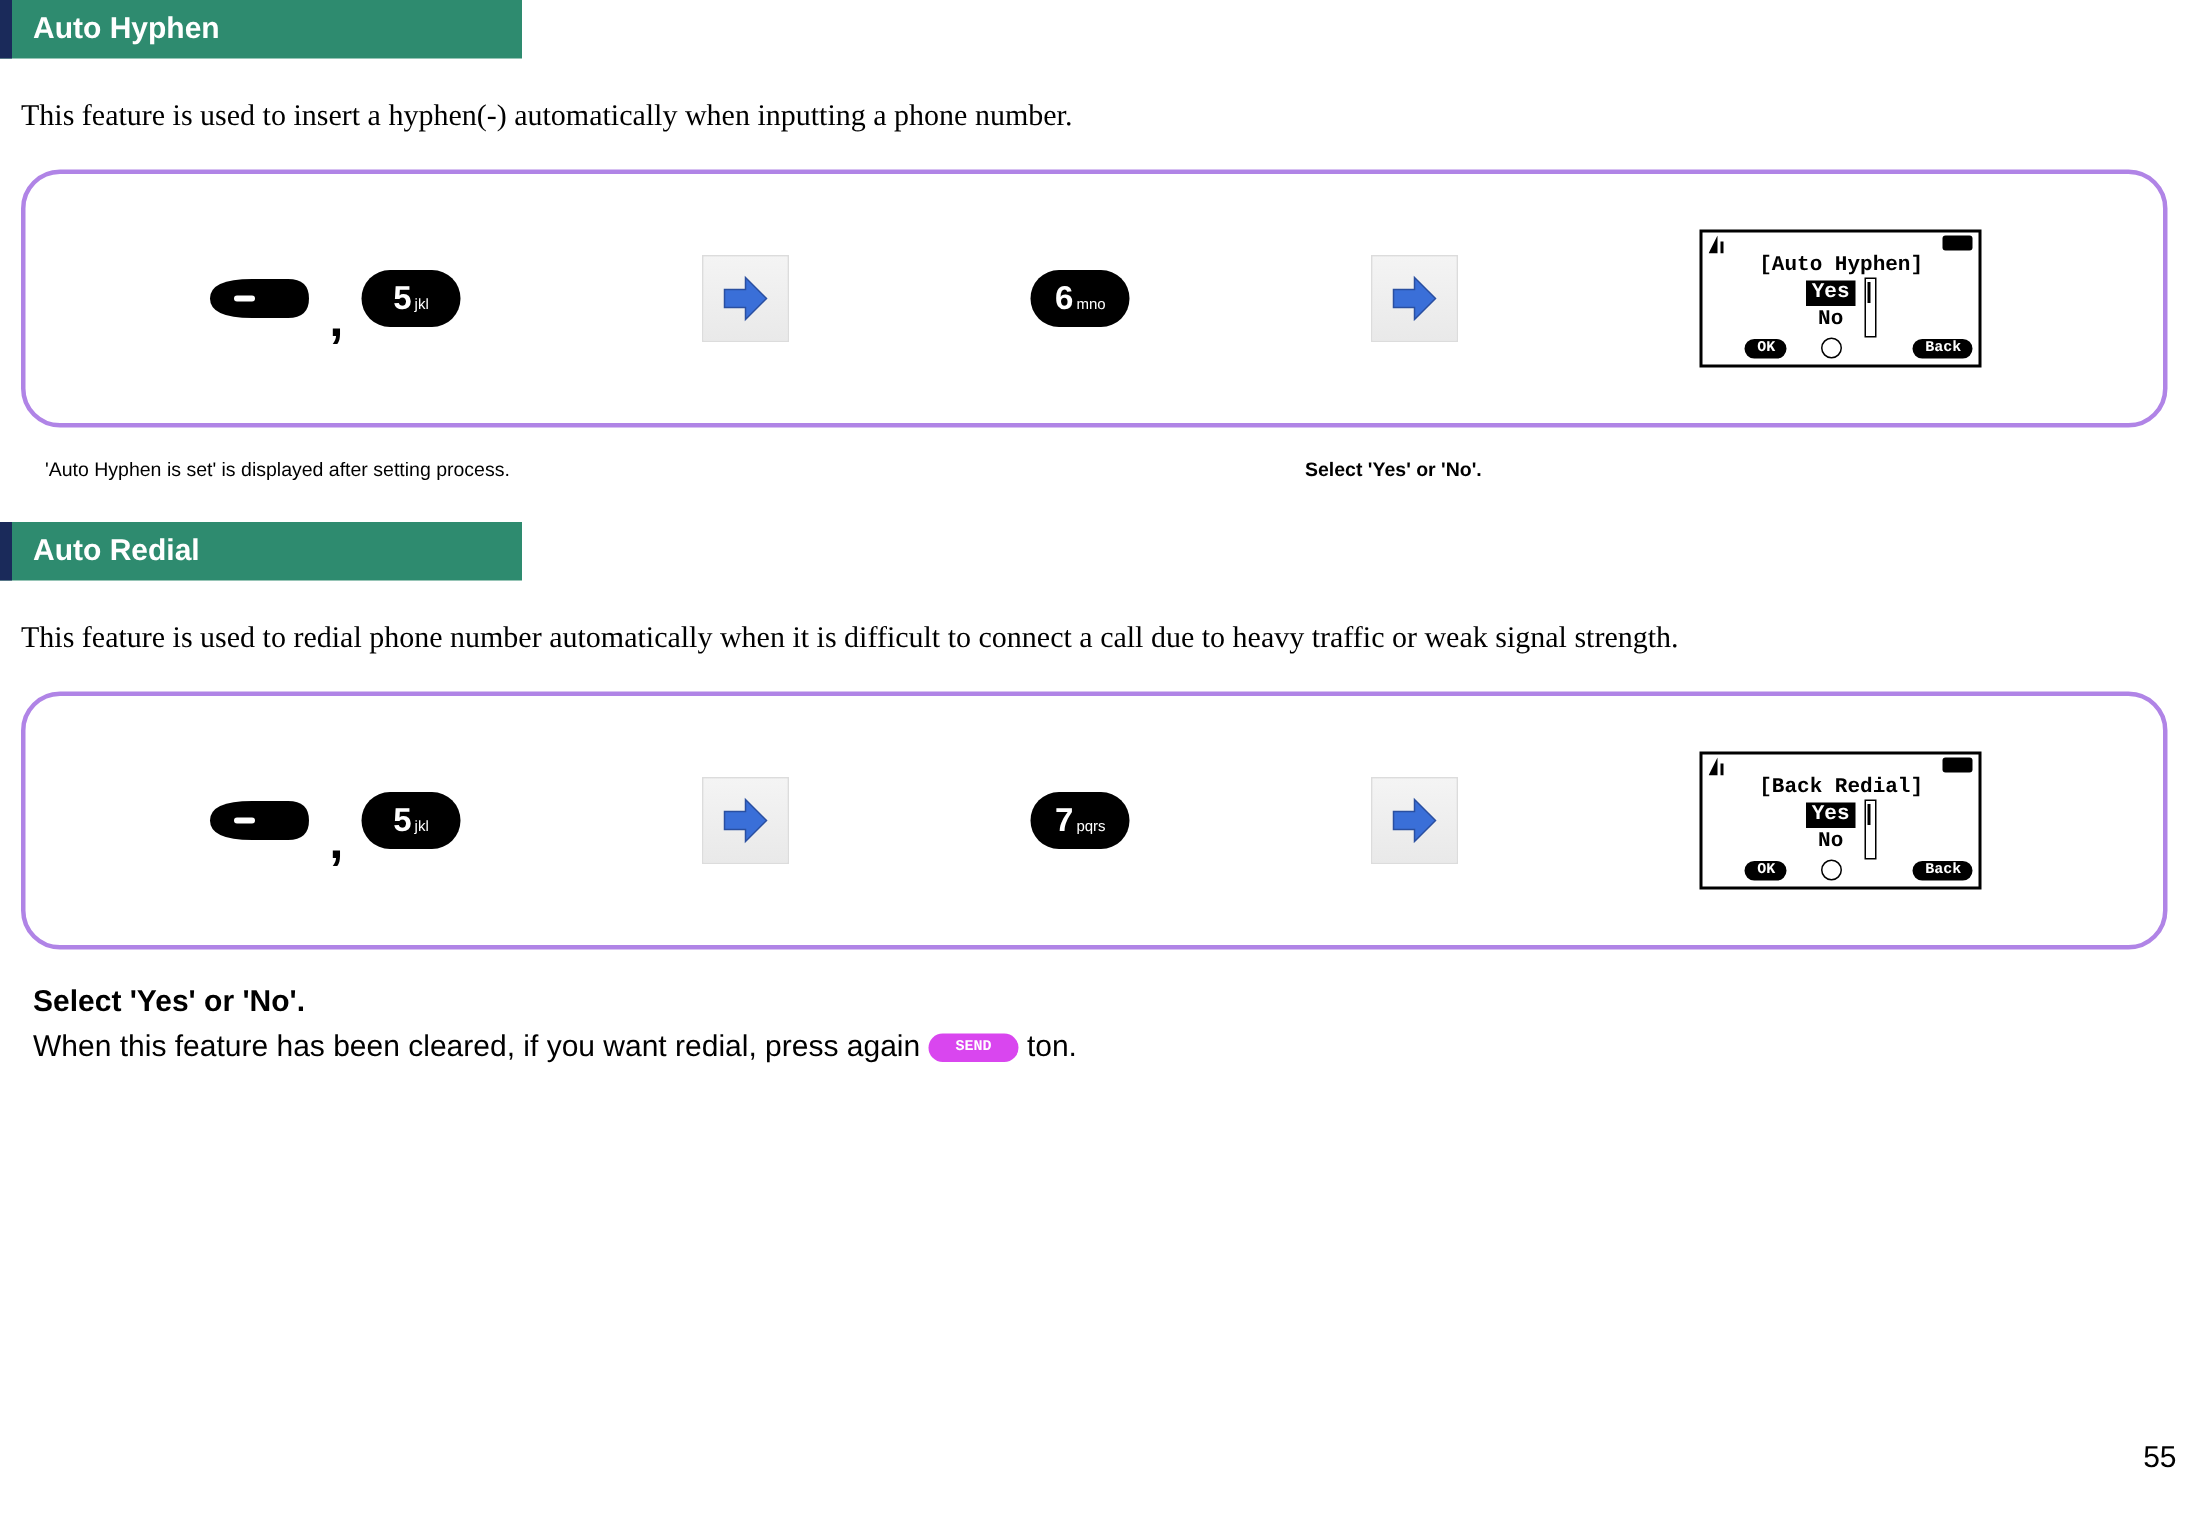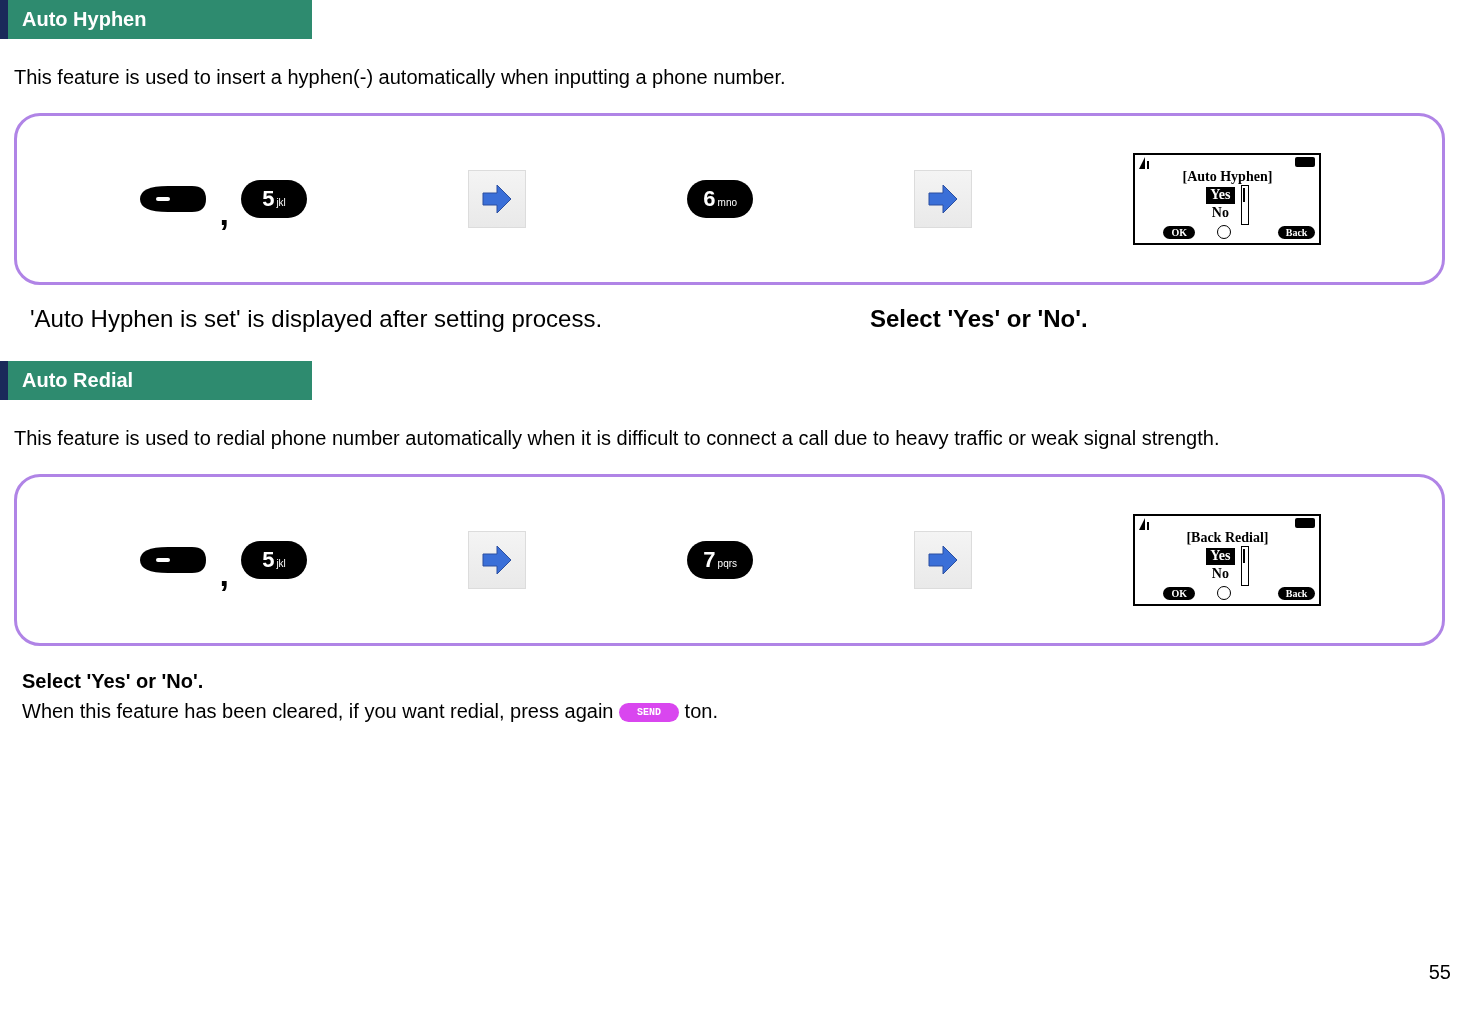--- a/index.html
+++ b/index.html
@@ -11,29 +11,30 @@
     width: 1459px;
     height: 1011px;
     position: relative;
   }
   .section-header {
     background: #2e8b6f;
     color: #ffffff;
     font-weight: bold;
     font-size: 20px;
     padding: 8px 14px;
-    width: 312px;
+    width: 348px;
     border-left: 8px solid #1a2a5a;
     margin-bottom: 24px;
     box-sizing: border-box;
   }
   .body-text {
     font-size: 20px;
     margin: 0 0 22px 14px;
     line-height: 1.4;
+    font-family: Liberation Serif, serif;
   }
   .panel {
     border: 3px solid #b084e6;
     border-radius: 26px;
     margin: 0 14px 20px 14px;
     padding: 18px 40px;
     display: flex;
     align-items: center;
     justify-content: space-around;
     min-height: 130px;
@@ -79,21 +80,21 @@
     height: 56px;
     background: linear-gradient(#f4f4f4, #e9e9e9);
     border: 1px solid #dcdcdc;
     display: flex;
     align-items: center;
     justify-content: center;
   }
   .caption-row {
     display: flex;
     margin: 0 0 28px 30px;
-    font-size: 24px;
+    font-size: 13px;
     gap: 180px;
   }
   .caption-row .c1 {
     flex: 0 0 auto;
     width: 660px;
   }
   .caption-row .c2 {
     font-weight: bold;
   }
   .page-num {
@@ -112,21 +113,21 @@
     vertical-align: middle;
     font-weight: bold;
     font-family: Liberation Mono, monospace;
   }
   
   .screen {
     border: 2px solid #000;
     width: 176px;
     padding: 2px 4px 4px 4px;
     background: #fff;
-    font-family: Liberation Serif, serif;
+    font-family: Liberation Mono, monospace;
   }
   .screen-top {
     display: flex;
     justify-content: space-between;
     font-size: 10px;
   }
   .signal {
     width: 14px;
     height: 12px;
     display: inline-block;

